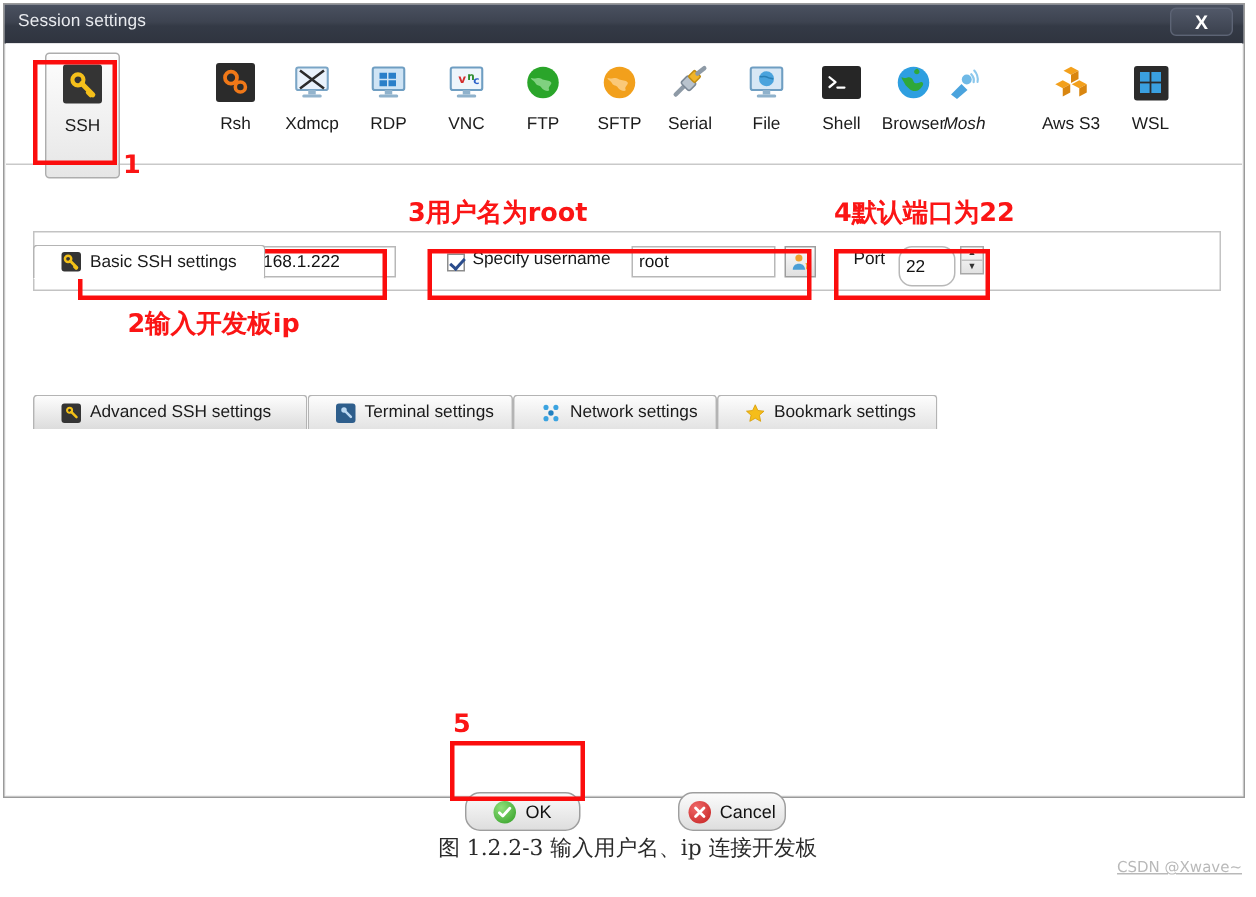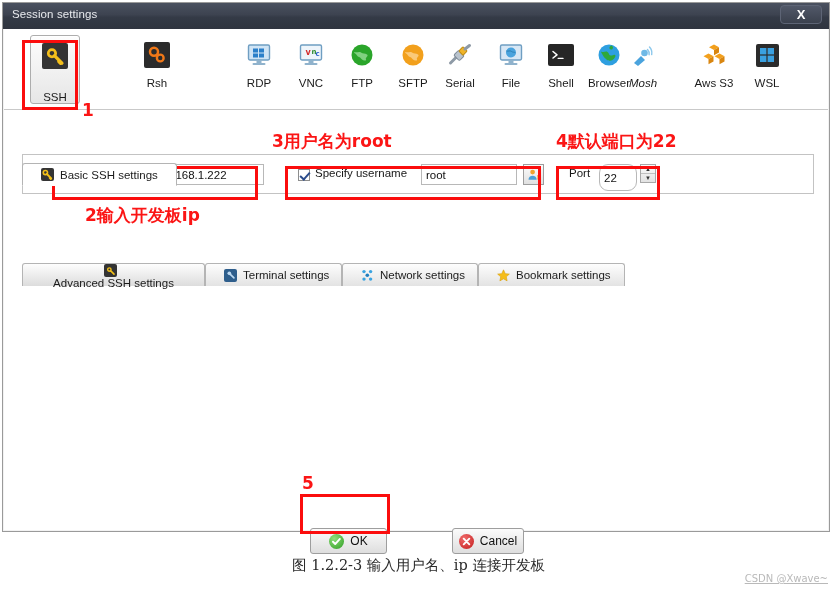--- a/index.html
+++ b/index.html
@@ -56,23 +56,22 @@
     width:30px;height:30px;margin-top:5px;
     display:flex;align-items:center;justify-content:center;
     position:relative;
   }
   .type-item .lbl{
     margin-top:7px;font-size:11.5px;color:#1b1b1b;white-space:nowrap;
   }
   .type-item.selected{
     background:linear-gradient(to bottom,#fdfdfd,#e6e6e6);
     border:1px solid #adadad;border-radius:3px;
-    width:50px;height:69px;
+    width:50px;height:84px;
     box-shadow:inset 0 1px 0 #ffffff;
-    justify-content:space-between;
   }
   
   .sq{width:26px;height:26px;border-radius:2px;display:block;position:relative;}
   
   .tabstrip{position:absolute;height:23px;}
   .tab{
     position:absolute;top:0;height:23px;
     background:linear-gradient(to bottom,#fdfdfd,#e3e3e3);
     border:1px solid #b4b4b4;border-bottom:none;
     border-radius:3px 3px 0 0;
@@ -126,21 +125,21 @@
   }
   #content-bigicon{
     position:absolute;left:674px;top:78px;width:50px;height:50px;
     background:#343434;border:2px solid #b9b9b9;
     display:flex;align-items:center;justify-content:center;
   }
   
   .btn{
     position:absolute;height:26px;
     background:linear-gradient(to bottom,#fbfbfb,#dedede);
-    border:1px solid #9e9e9e;border-radius:3px;
+    border:1px solid #9e9e9e;border-radius:10px;
     display:flex;align-items:center;justify-content:center;
     font-size:12px;color:#111;cursor:pointer;box-sizing:border-box;
   }
   .btn .bic{width:15px;height:15px;border-radius:50%;margin-right:6px;position:relative;flex:0 0 auto;}
   
   .redbox{position:absolute;border:3px solid #fb0d0d;box-sizing:border-box;pointer-events:none;}
   .redtext{
     position:absolute;color:#fb1515;font-size:17px;font-weight:bold;
     white-space:nowrap;pointer-events:none;
     font-family:"DejaVu Sans","Liberation Sans",sans-serif;
@@ -186,20 +185,33 @@
         <div class="type-item" style="left: 126px;">
           <span class="ic">
             <span class="sq" style="width:26px;height:26px;background:#2b2b2b;display:flex;align-items:center;justify-content:center;">
         <svg width="20" height="20" viewBox="0 0 16 16">
           <circle cx="5.6" cy="5.4" r="3.2" fill="none" stroke="#f07818" stroke-width="2"></circle>
           <circle cx="10.6" cy="10.4" r="2.7" fill="none" stroke="#f07818" stroke-width="1.9"></circle>
         </svg>
             </span>
           </span>
           <span class="lbl">Rsh</span>
+        </div>
+        <div class="type-item" style="left: 177px;">
+          <span class="ic">
+            <span style="width:26px;height:26px;display:flex;align-items:center;justify-content:center;position:relative;">
+        <svg width="26" height="26" viewBox="0 0 26 26">
+          <rect x="2.5" y="3" width="21" height="15" rx="1.4" fill="#e9f2fb" stroke="#7aa5c6" stroke-width="1.4"></rect>
+          <rect x="10.5" y="18" width="5" height="3" fill="#93b4cd"></rect>
+          <rect x="6.5" y="21" width="13" height="2" rx="1" fill="#93b4cd"></rect>
+          <path d="M5 5 L21 17 M21 5 L5 17" stroke="#2b2b2b" stroke-width="1.7"></path>
+        </svg>
+            </span>
+          </span>
+          <span class="lbl">Xdmcp</span>
         </div>
         <div class="type-item" style="left: 228px;">
           <span class="ic">
             <span style="width:26px;height:26px;display:flex;align-items:center;justify-content:center;">
         <svg width="26" height="26" viewBox="0 0 26 26">
           <rect x="2.5" y="3" width="21" height="15" rx="1.4" fill="#cfe4f5" stroke="#6f9ec2" stroke-width="1.4"></rect>
           <rect x="7" y="6.5" width="5" height="4" fill="#2a7fc9"></rect>
           <rect x="13" y="6.5" width="5" height="4" fill="#2a7fc9"></rect>
           <rect x="7" y="11.5" width="5" height="4" fill="#2a7fc9"></rect>
           <rect x="13" y="11.5" width="5" height="4" fill="#2a7fc9"></rect>
@@ -371,21 +383,21 @@
 
       <span class="fld-label" style="position:absolute;left:546px;top:12px;">Port</span>
       <input class="txtbox" style="position: absolute; left: 576px; top: 9px; width: 38px; height: 27px; border-radius: 9px;" value="22">
       <span class="spin" style="position:absolute;left:617px;top:9px;">
         <div>▲</div>
         <div>▼</div>
       </span>
     </div>
 
     <div id="lower-tabs" class="tabstrip">
-        <div class="tab" style="left: 0px; width: 183px; background: linear-gradient(rgb(253, 253, 253), rgb(220, 220, 220)); flex-direction: column;">
+        <div class="tab" style="left: 0px; width: 183px; background: linear-gradient(rgb(253, 253, 253), rgb(220, 220, 220));">
           <span class="tic" style="background:#343434;display:flex;align-items:center;justify-content:center;">
              <svg width="10" height="10" viewBox="0 0 16 16">
               <circle cx="5.4" cy="5.6" r="2.7" fill="none" stroke="#f3c018" stroke-width="2.2"></circle>
               <path d="M7.2 7.4 L12.8 13" stroke="#f3c018" stroke-width="2.6" stroke-linecap="round"></path>
             </svg>
            </span>
           <span>Advanced SSH settings</span>
         </div>
         <div class="tab" style="left: 183px; width: 137px;">
           <span class="tic" style="background:#2e5e8c;display:flex;align-items:center;justify-content:center;">

